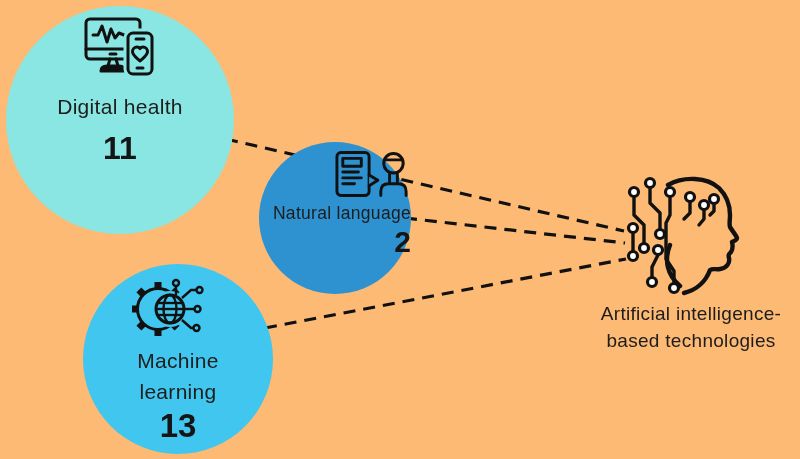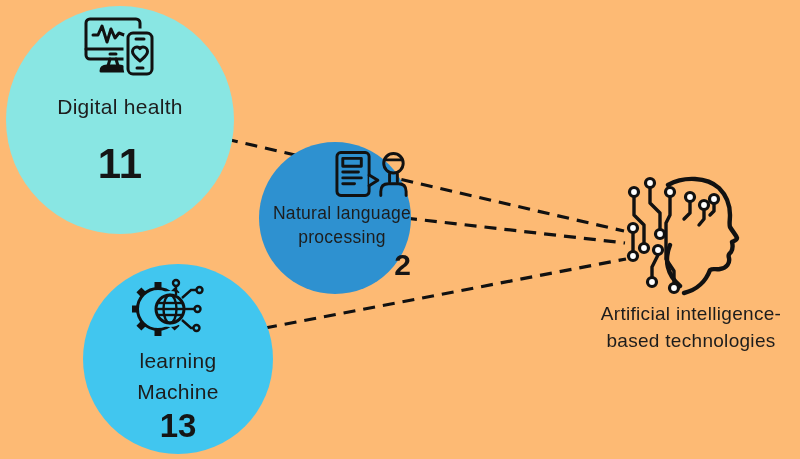--- a/index.html
+++ b/index.html
@@ -17,21 +17,21 @@
   .node-digital-health { left:6px;   top:6px;   width:228px; height:228px; padding-top:8px;  box-sizing:border-box; }
   .node-nlp            { left:259px; top:142px; width:152px; height:152px; padding-top:8px;  box-sizing:border-box;align-items:flex-end; }
   .node-ml             { left:83px;  top:264px; width:190px; height:190px; padding-top:13px; box-sizing:border-box; }
 
   .node-label { font-size:21px; letter-spacing:0.3px; color:#1d1d1d; }
   .node-digital-health .node-label { margin-top:19px; line-height:24px; }
   .node-nlp .node-label { margin-top:4px; font-size:17.5px; line-height:23.5px; }
   .node-ml  .node-label { margin-top:4px; font-size:21px;  line-height:31px; }
 
   .node-value { font-weight:bold; color:#151515; }
-  .node-digital-health .node-value { margin-top:27px; font-size:42px; line-height:36px; }
+  .node-digital-health .node-value { margin-top:11px; font-size:32px; line-height:36px; }
   .node-nlp .node-value { margin-top:0;  font-size:30px; line-height:32px; }
   .node-ml  .node-value { margin-top:2px; font-size:33px; line-height:34px; }
 
   .ml-icon-wrap { transform:translateX(-8px); }
 
   .target-icon { position:absolute; left:612px; top:175px; z-index:2; }
   .target-label {
     position:absolute; left:566px; top:300px; width:250px; z-index:2;
     text-align:center; font-size:19px; line-height:27px;
     letter-spacing:0.3px; color:#1c1c1c;
@@ -81,21 +81,20 @@
         <line x1="8" y1="28" x2="27" y2="28"></line>
         <line x1="8" y1="34" x2="20" y2="34"></line>
         <circle cx="60" cy="13" r="10"></circle>
         <line x1="51.8" y1="9.5" x2="68.2" y2="9.5"></line>
         <path d="M56,24 V32 M64,24 V32"></path>
         <path d="M47,46 V42 Q47,34 55,34 H65 Q73,34 73,42 V46"></path>
       </g>
     </svg>
     <div class="node-label">
       <div>Natural language</div>
-      <div>processing</div>
     </div>
     <div class="node-value">2</div>
   </div>
 
   <div class="node node-ml" style="background-color: rgb(65, 198, 239);">
     <div class="ml-icon-wrap">
     <svg width="80" height="64" viewBox="0 0 80 64">
       <g stroke="#111" stroke-width="7" stroke-linecap="butt">
         <line x1="28" y1="11.5" x2="28" y2="5"></line>
         <line x1="42.5" y1="17.5" x2="47.1" y2="12.9"></line>
@@ -121,22 +120,22 @@
       </g>
       <g fill="#41C6EF" stroke="#111" stroke-width="2.4">
         <circle cx="46" cy="6" r="3"></circle>
         <circle cx="69.5" cy="13" r="3"></circle>
         <circle cx="67.5" cy="32" r="3"></circle>
         <circle cx="66.5" cy="51" r="3"></circle>
       </g>
     </svg>
     </div>
     <div class="node-label">
+      <div>Machine</div>
       <div>learning</div>
-      <div>Machine</div>
     </div>
     <div class="node-value">13</div>
   </div>
 
   <svg class="target-icon" width="140" height="125" viewBox="0 0 140 125">
     <g fill="none" stroke="#111" stroke-width="4.4" stroke-linecap="round" stroke-linejoin="round">
       <path d="M56,10 C72,1 95,2 107,13 C114,20 118,30 118,40 C118,45 117,49 118,52 C121,57 124,60 125,63 C125,65 122,66 120,67 C121,71 121,74 119,77 C117,79 116,80 117,83 C118,88 115,93 108,94 C104,95 101,93 98,95 C94,106 85,115 72,118"></path>
       <path d="M58,70 C52,85 55,100 68,111"></path>
     </g>
     <g fill="none" stroke="#111" stroke-width="3.4" stroke-linecap="round" stroke-linejoin="round">

